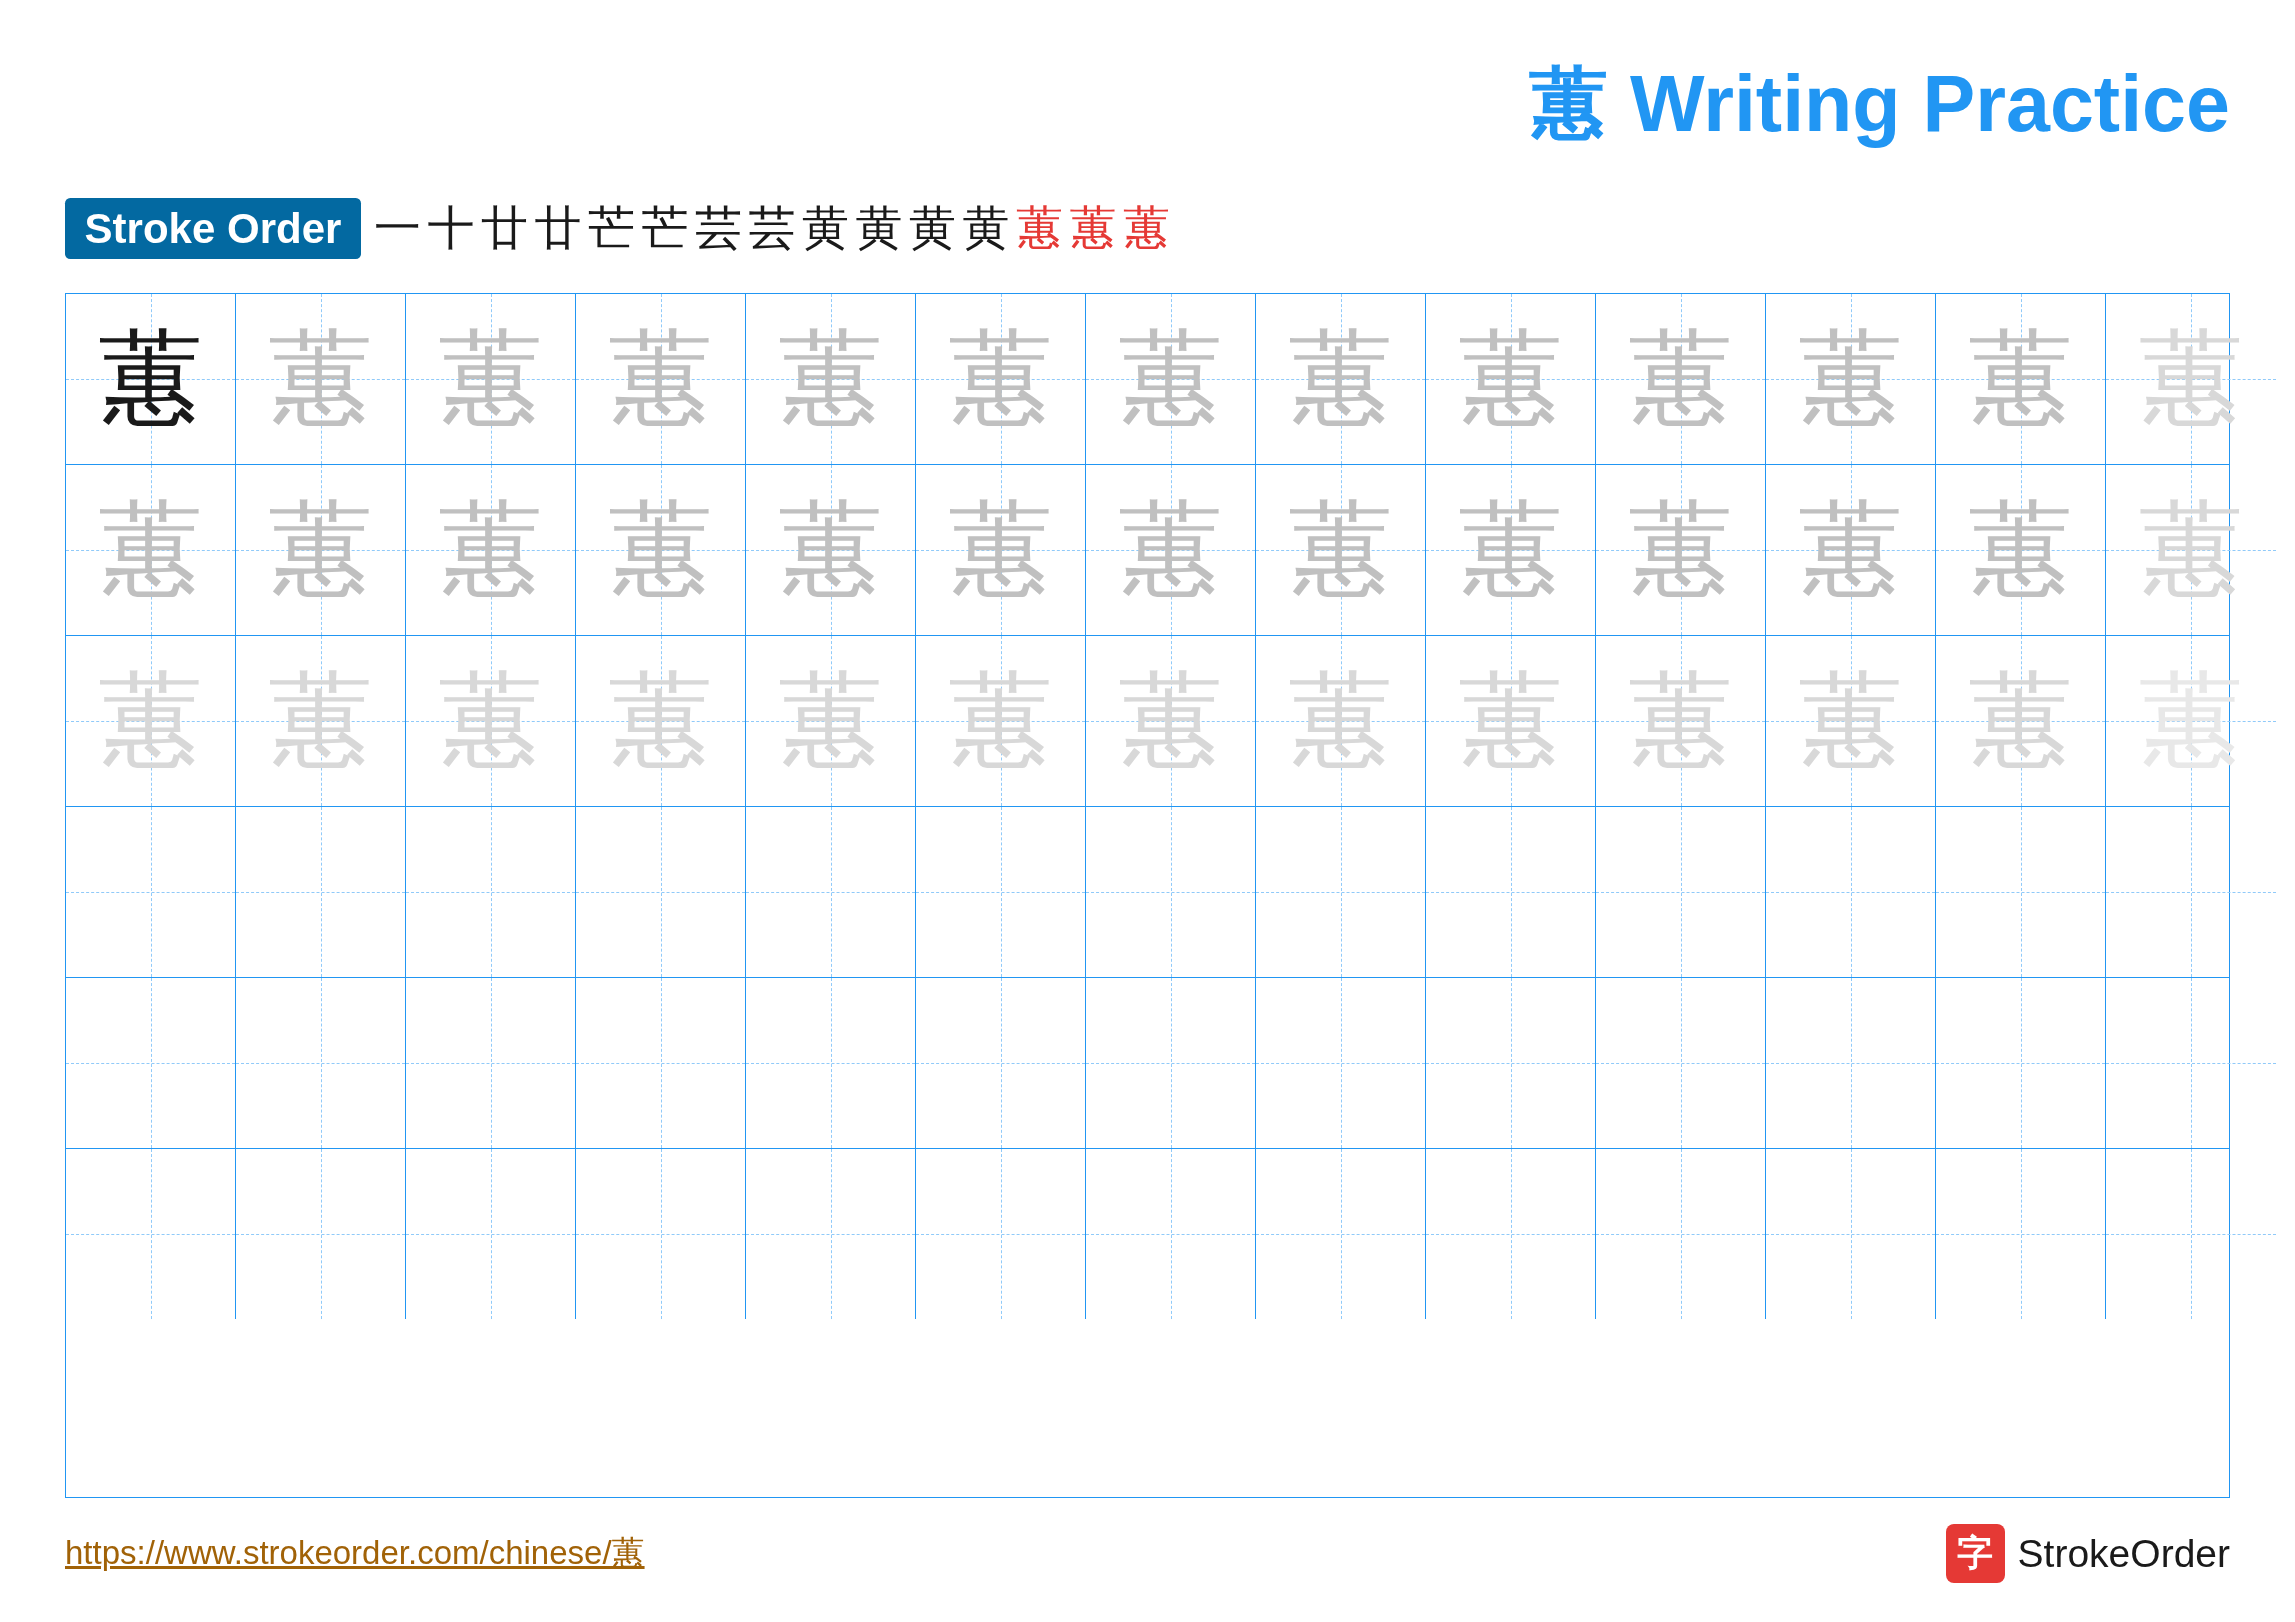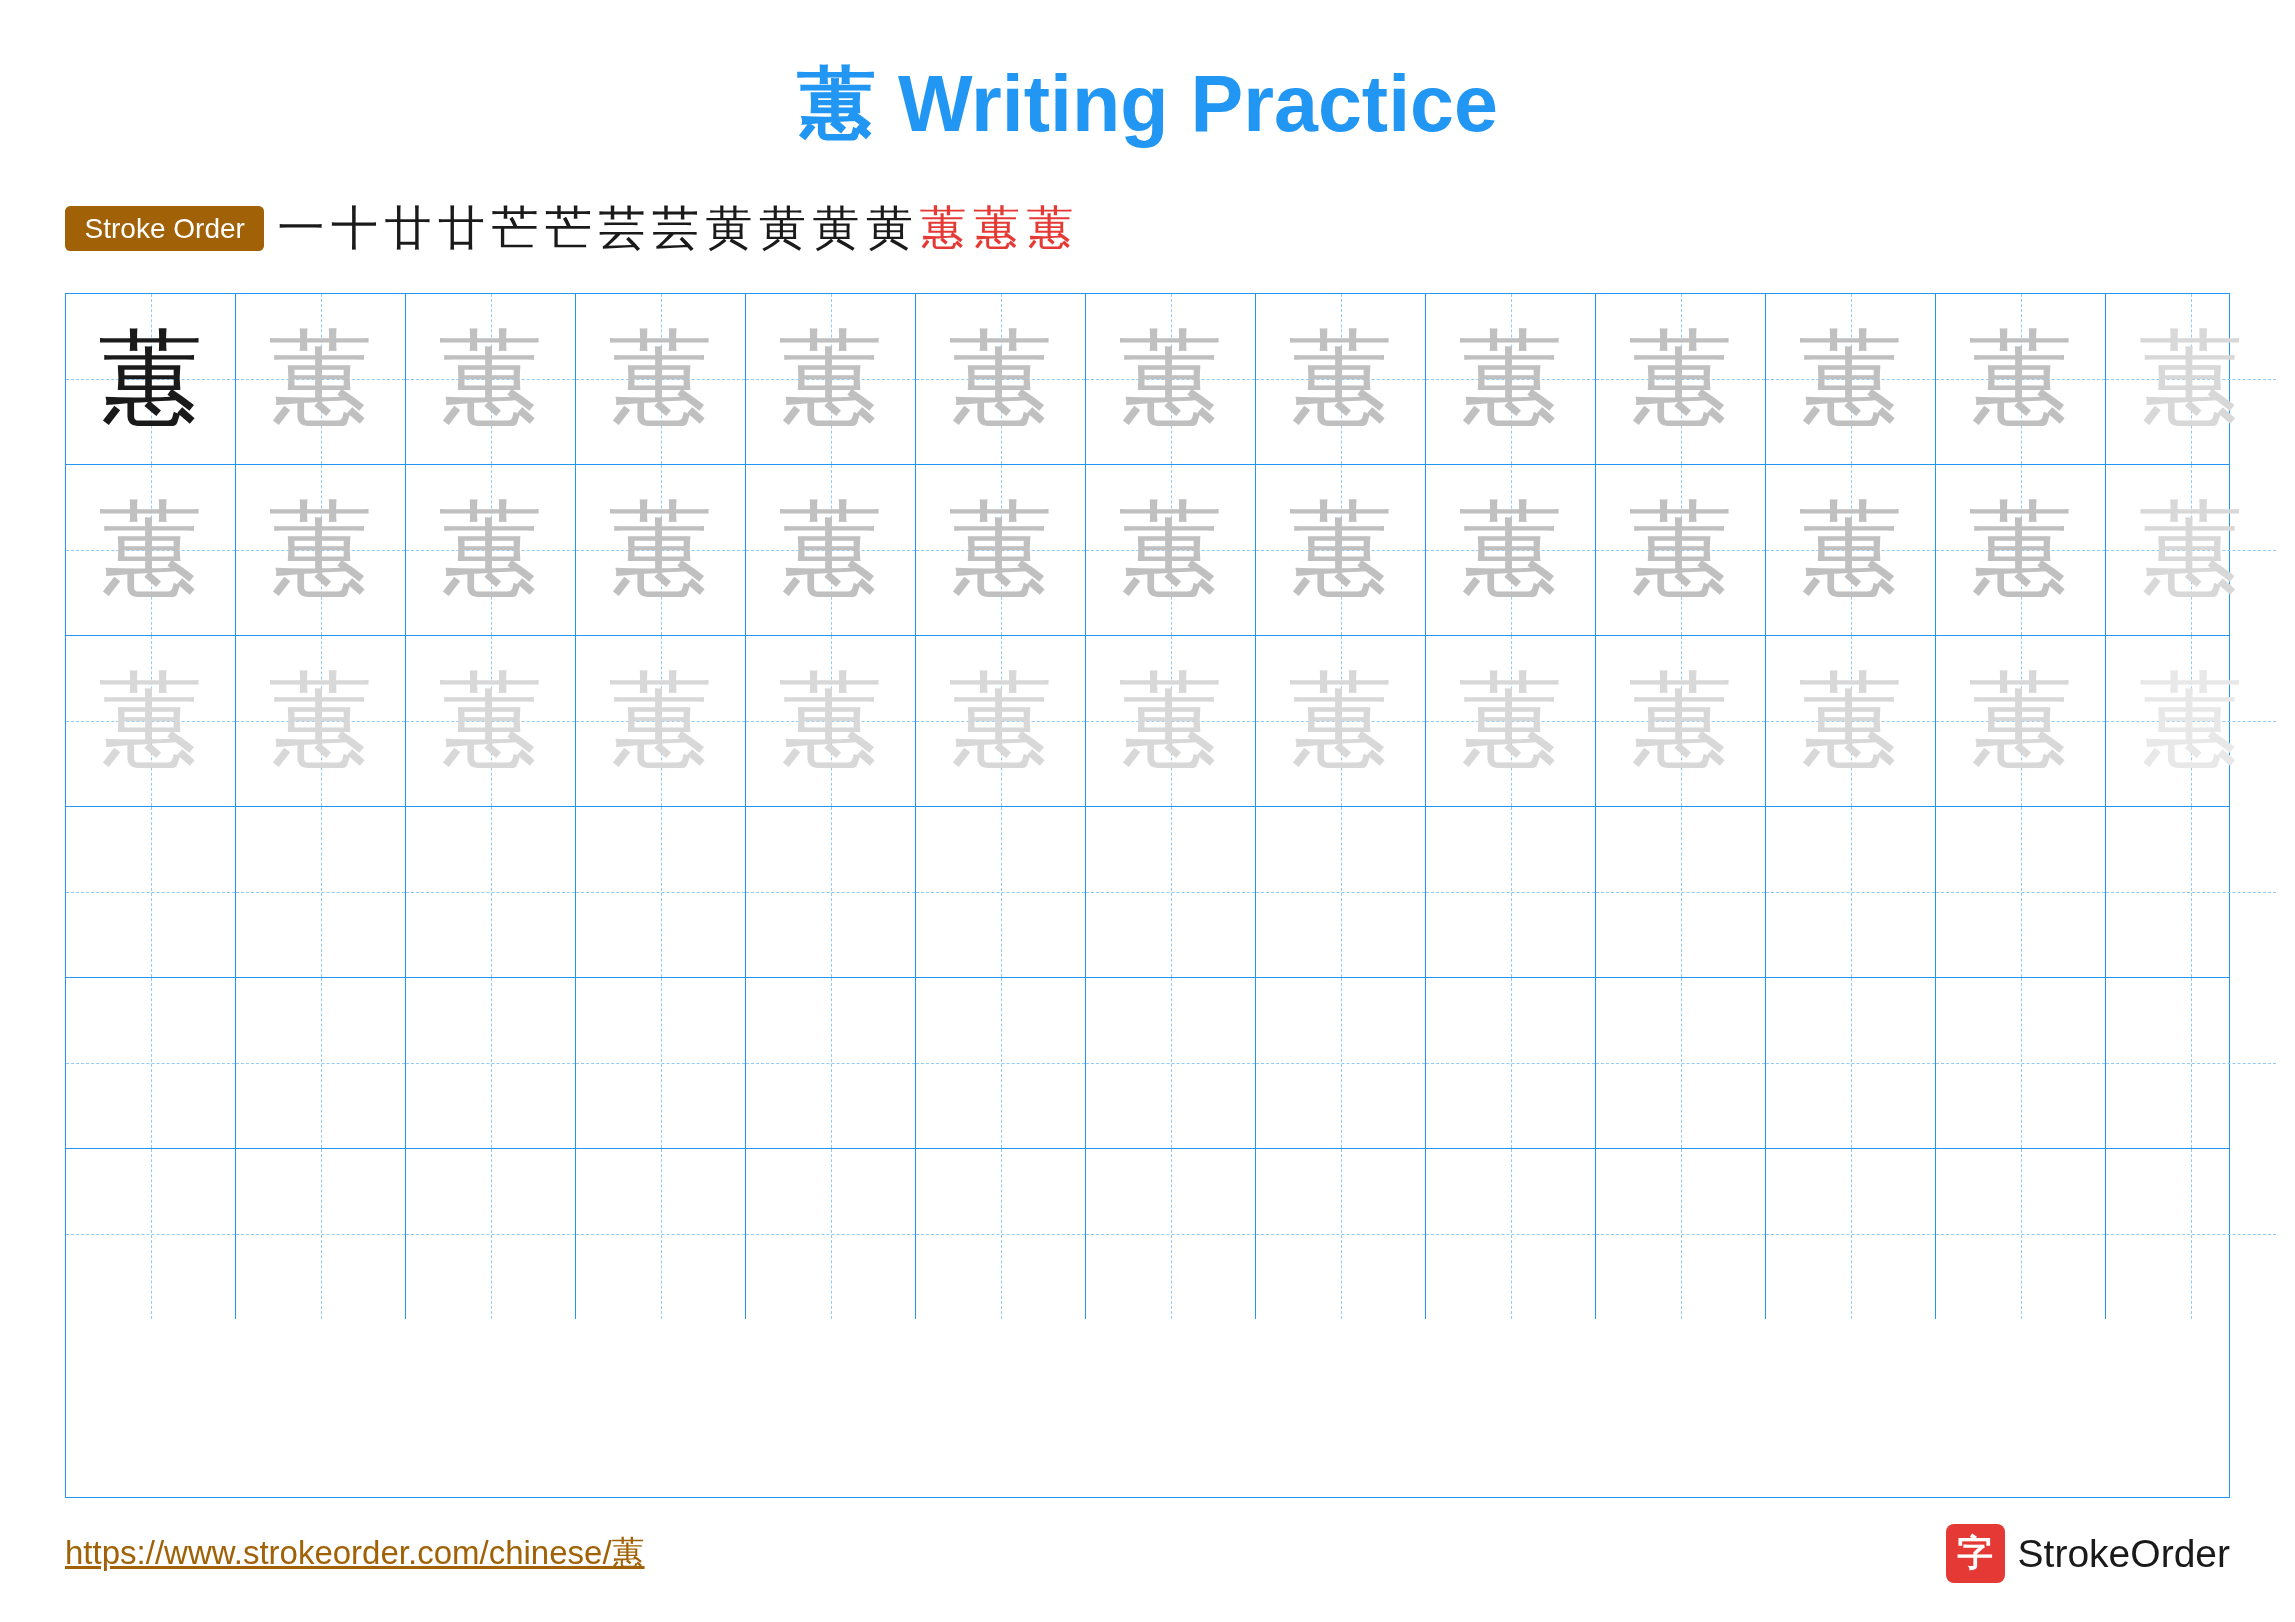--- a/index.html
+++ b/index.html
@@ -10,45 +10,45 @@
       height: 1622px;
       position: relative;
       overflow: hidden;
     }
 
     .page-content {
       width: 100%;
       height: 100%;
       display: flex;
       flex-direction: column;
-      align-items: center;
+      align-items: flex-end;
       padding: 52px 65px 39px;
     }
 
     .title {
       font-size: 79px;
       font-weight: bold;
       color: #2196F3;
       margin-bottom: 39px;
       text-align: center;
     }
 
     .stroke-order-row {
       display: flex;
       align-items: center;
       width: 100%;
       margin-bottom: 33px;
       gap: 13px;
     }
 
     .stroke-order-badge {
-      background: #a16207;
+      background: #0369a1;
       color: white;
-      font-size: 28px;
-      font-weight: normal;
+      font-size: 42px;
+      font-weight: bold;
       padding: 6.5px 19.6px;
       border-radius: 5.2px;
       white-space: nowrap;
     }
 
     .stroke-sequence {
       display: flex;
       align-items: center;
       gap: 6.5px;
       flex-wrap: nowrap;

